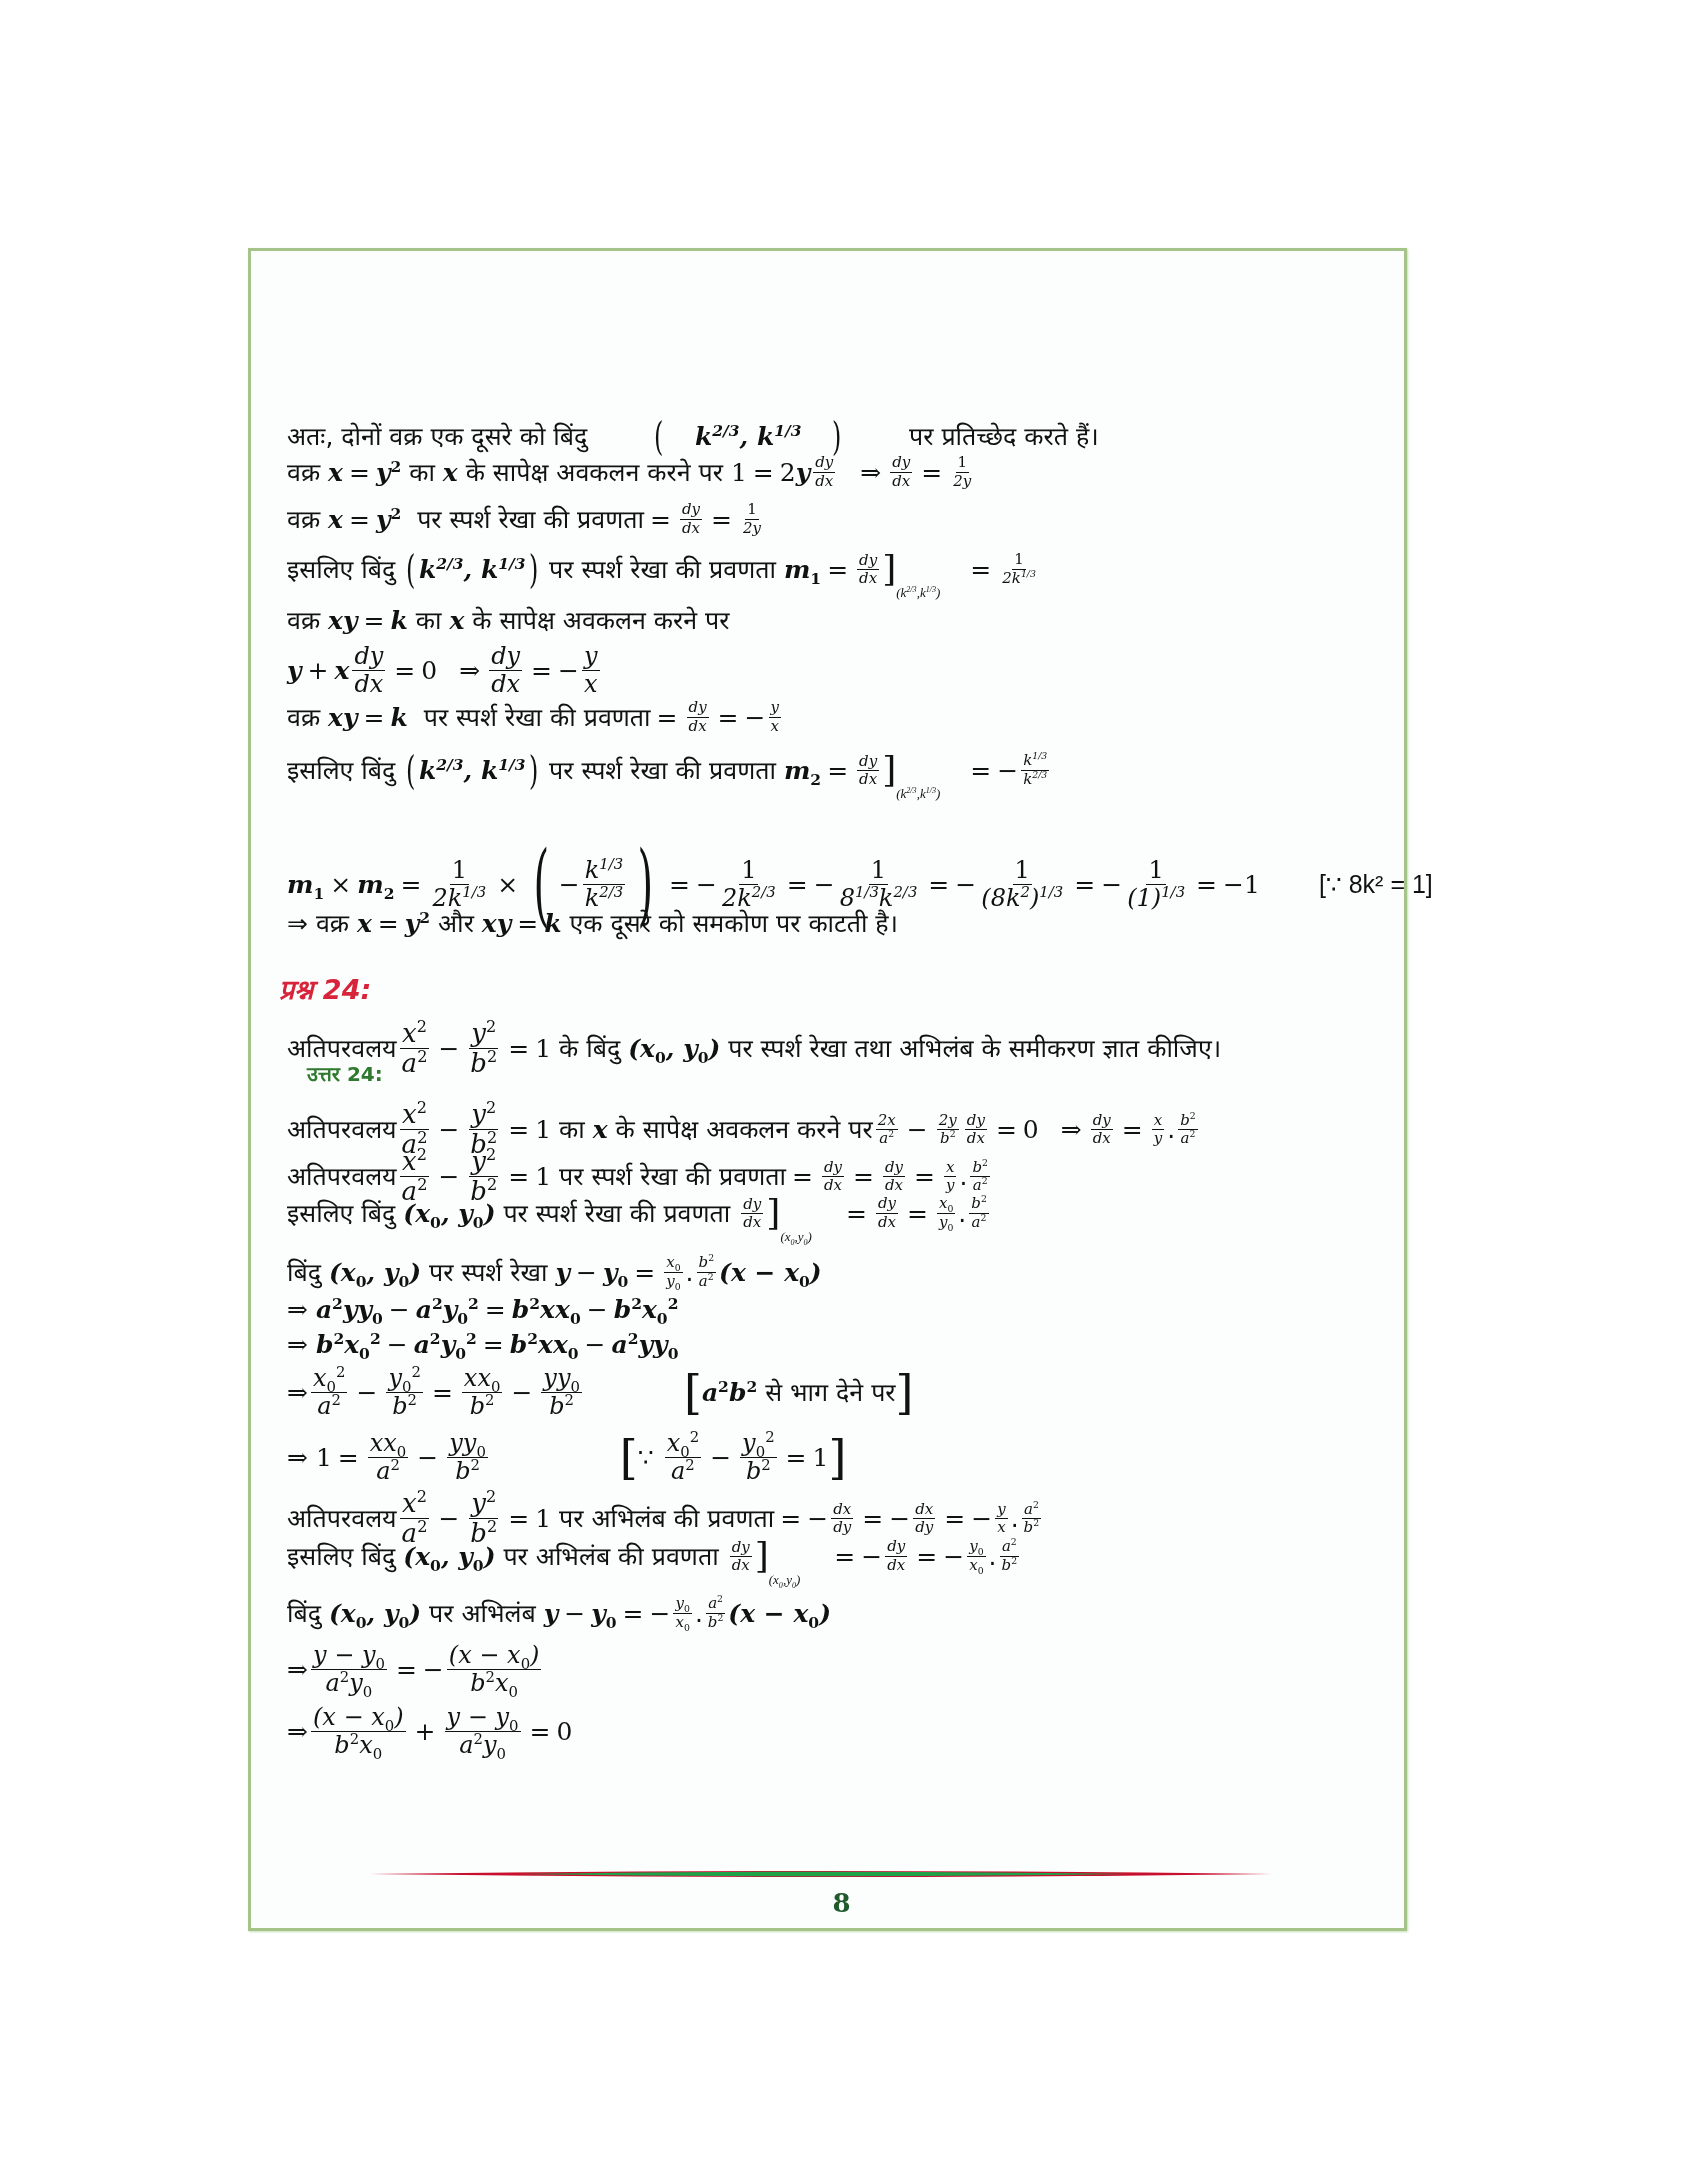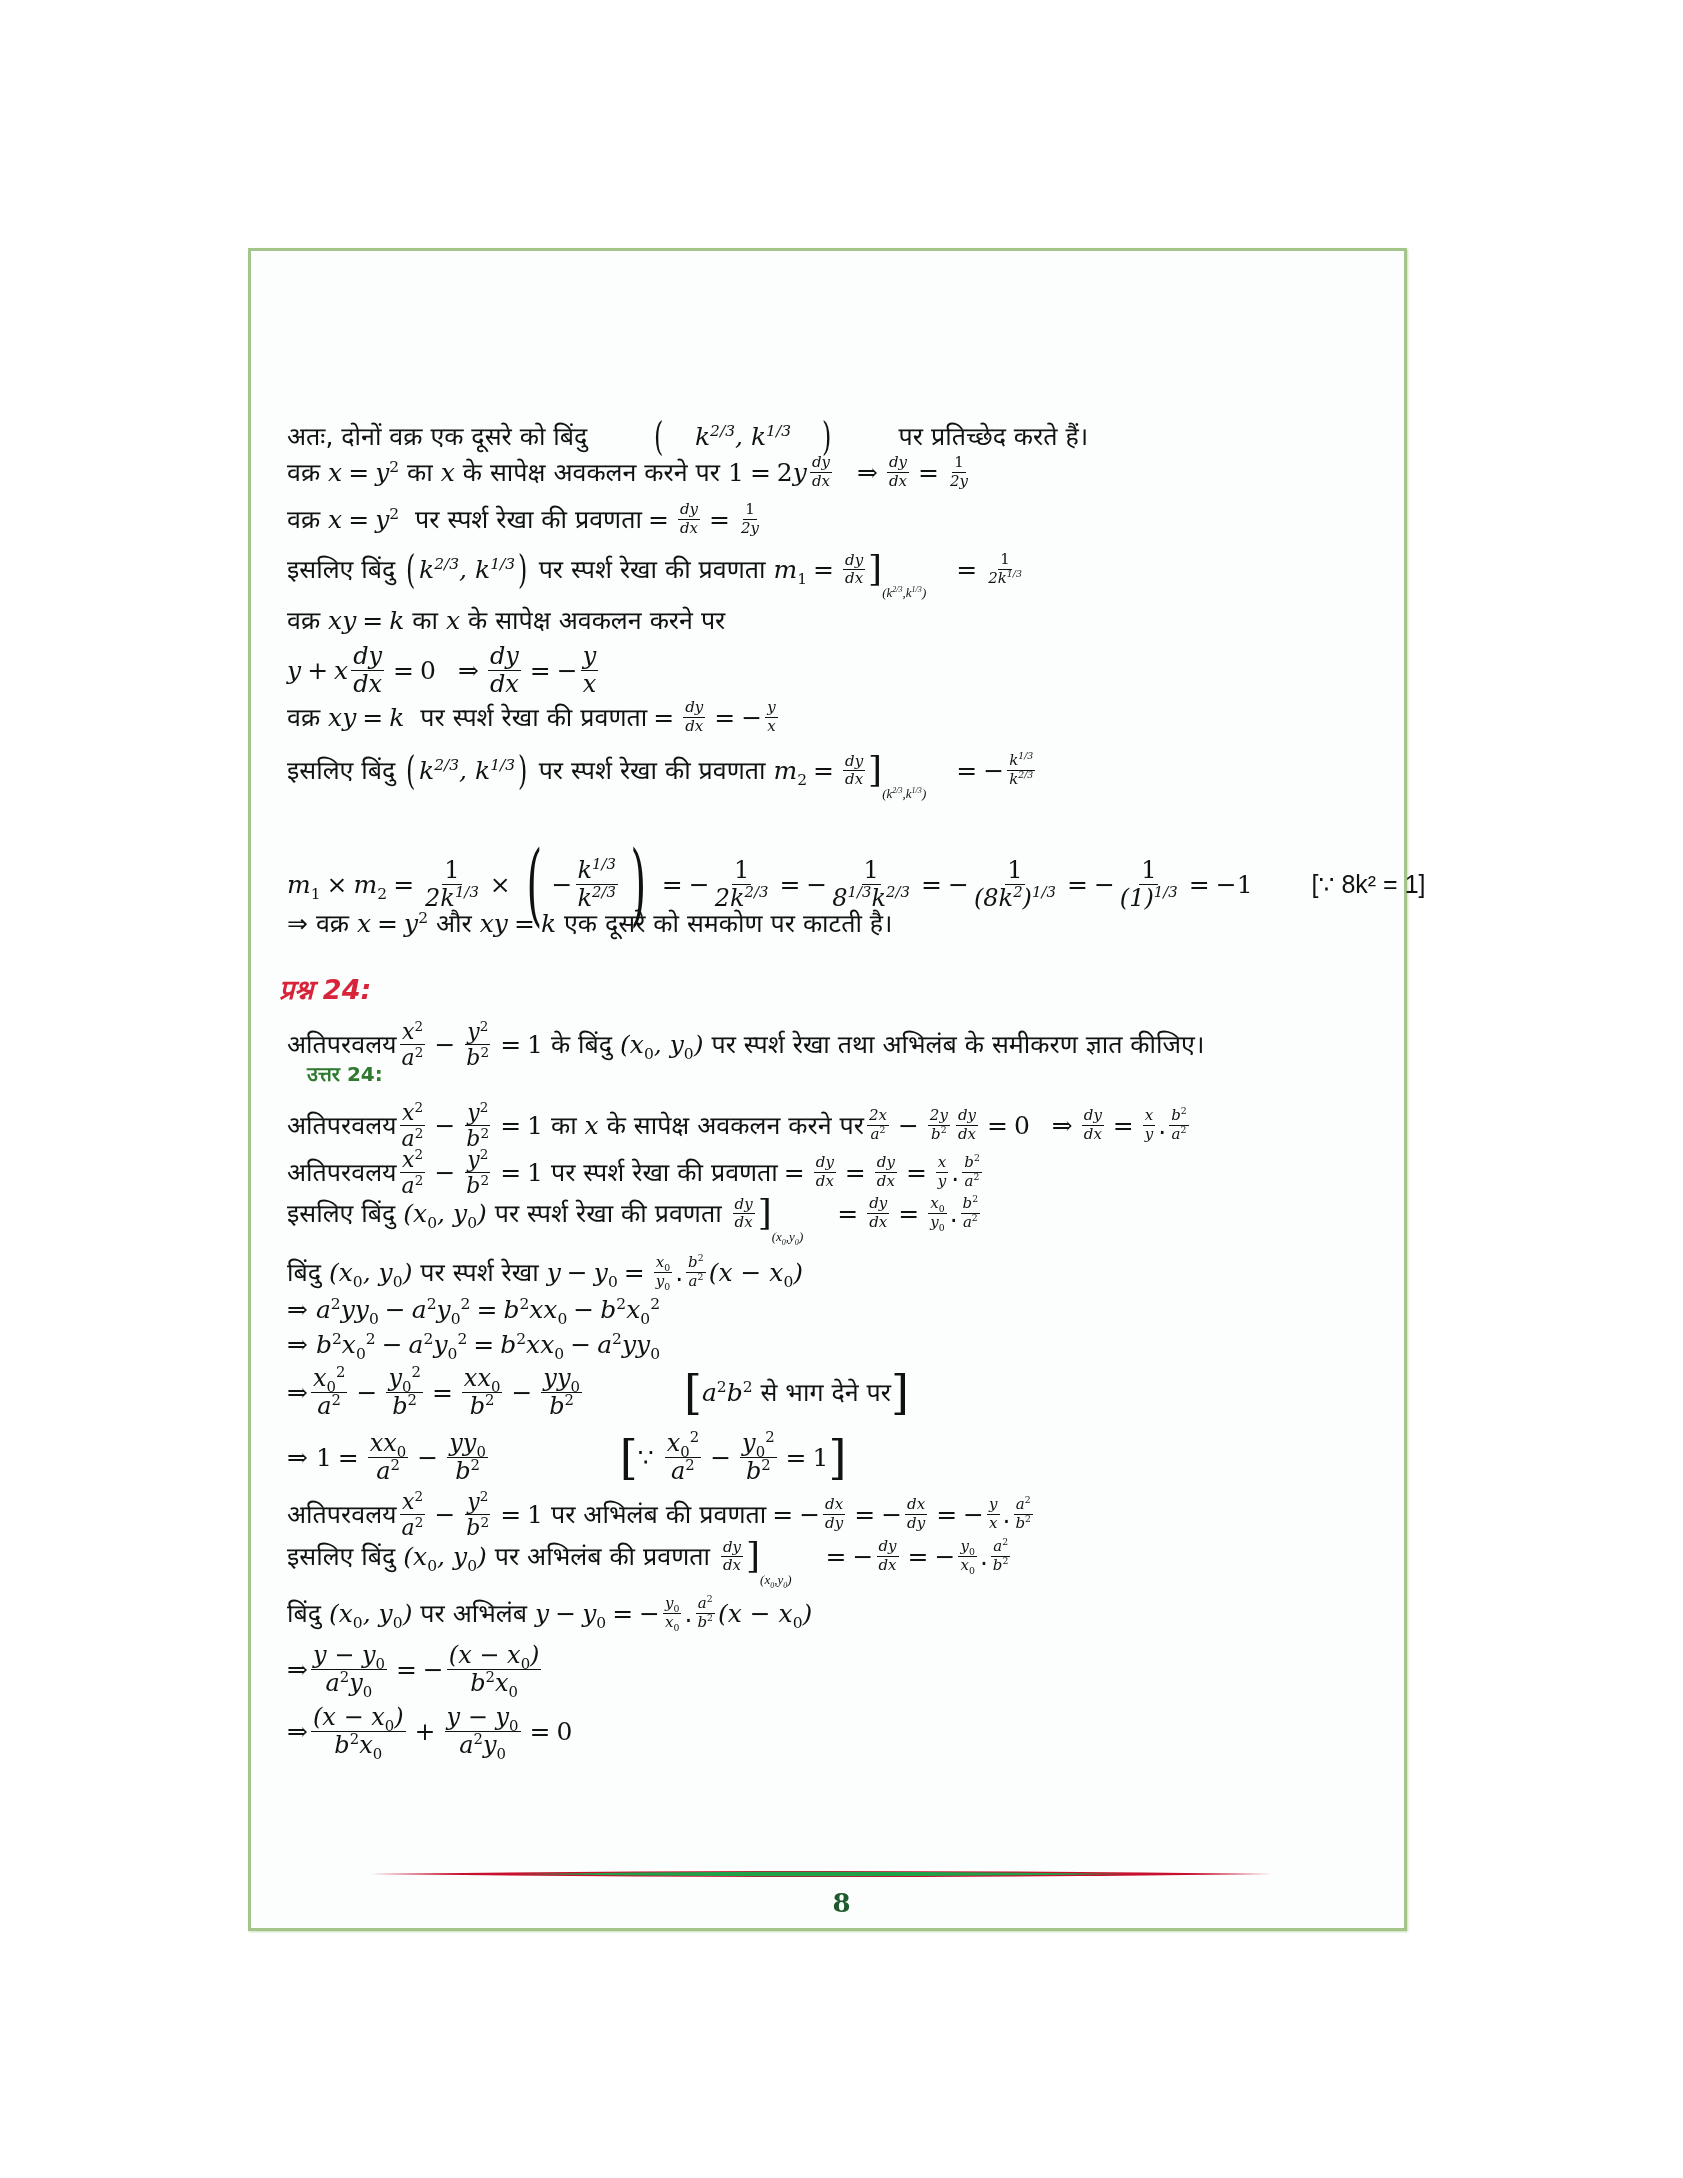--- a/index.html
+++ b/index.html
@@ -10,28 +10,28 @@
   }
   .page-frame {
     position: absolute; left: 248px; top: 248px; width: 1153px; height: 1677px;
     border: 3px solid #a5c48a; box-shadow: 1px 1px 2px #c8dcb6;
     background: #fcfefe;
   }
   .line {
     position: absolute; left: 287px; white-space: nowrap;
     font-size: 25px; line-height: 1; display: flex; align-items: center;
   }
-  .m { font-family: "DejaVu Serif", "Liberation Serif", serif; font-style: italic; }
+  .m { font-family: "DejaVu Serif", "Liberation Serif", serif; font-style: italic; font-weight: bold; }
   .r { font-family: "DejaVu Serif", "Liberation Serif", serif; font-style: normal; }
   .op { font-family: "DejaVu Serif", "Liberation Serif", serif; margin: 0 6px; }
   .frac { display: inline-flex; flex-direction: column; align-items: center; vertical-align: middle; margin: 0 3px; font-family: "DejaVu Serif", "Liberation Serif", serif; font-style: italic; }
   .frac .num { border-bottom: 1.5px solid #111; padding: 0 2px 1px; line-height: 1.05; }
   .frac .den { padding: 1px 2px 0; line-height: 1.05; }
   .frac.sm { font-size: 15px; }
-  .frac.md { font-size: 22px; }
+  .frac.md { font-size: 26px; }
   .frac.lg { font-size: 24px; }
   sup, sub { font-size: 0.62em; line-height: 0; }
   .paren { font-family: "DejaVu Serif", serif; font-style: normal; font-size: 40px; line-height: 1; transform: scaleX(0.6); display: inline-block; }
   .bigparen { font-family: "DejaVu Serif", serif; font-style: normal; font-size: 89px; line-height: 1; transform: scaleX(0.45); display: inline-block; font-weight: 100; }
   .evalbar { display: inline-flex; align-items: flex-end; }
   .evalbar .bar { font-family: "DejaVu Serif", serif; font-size: 36px; font-style: normal; }
   .evalbar .at { font-size: 13px; font-family: Liberation Serif, serif; font-style: italic; margin-bottom: -12px; }
   .heading-q { color: #d8243a; font-weight: bold; font-size: 27px; }
   .heading-a { color: #2f7a2f; font-weight: bold; font-size: 20px; }
   .note { font-family: Liberation Sans, sans-serif; font-size: 25px; }

